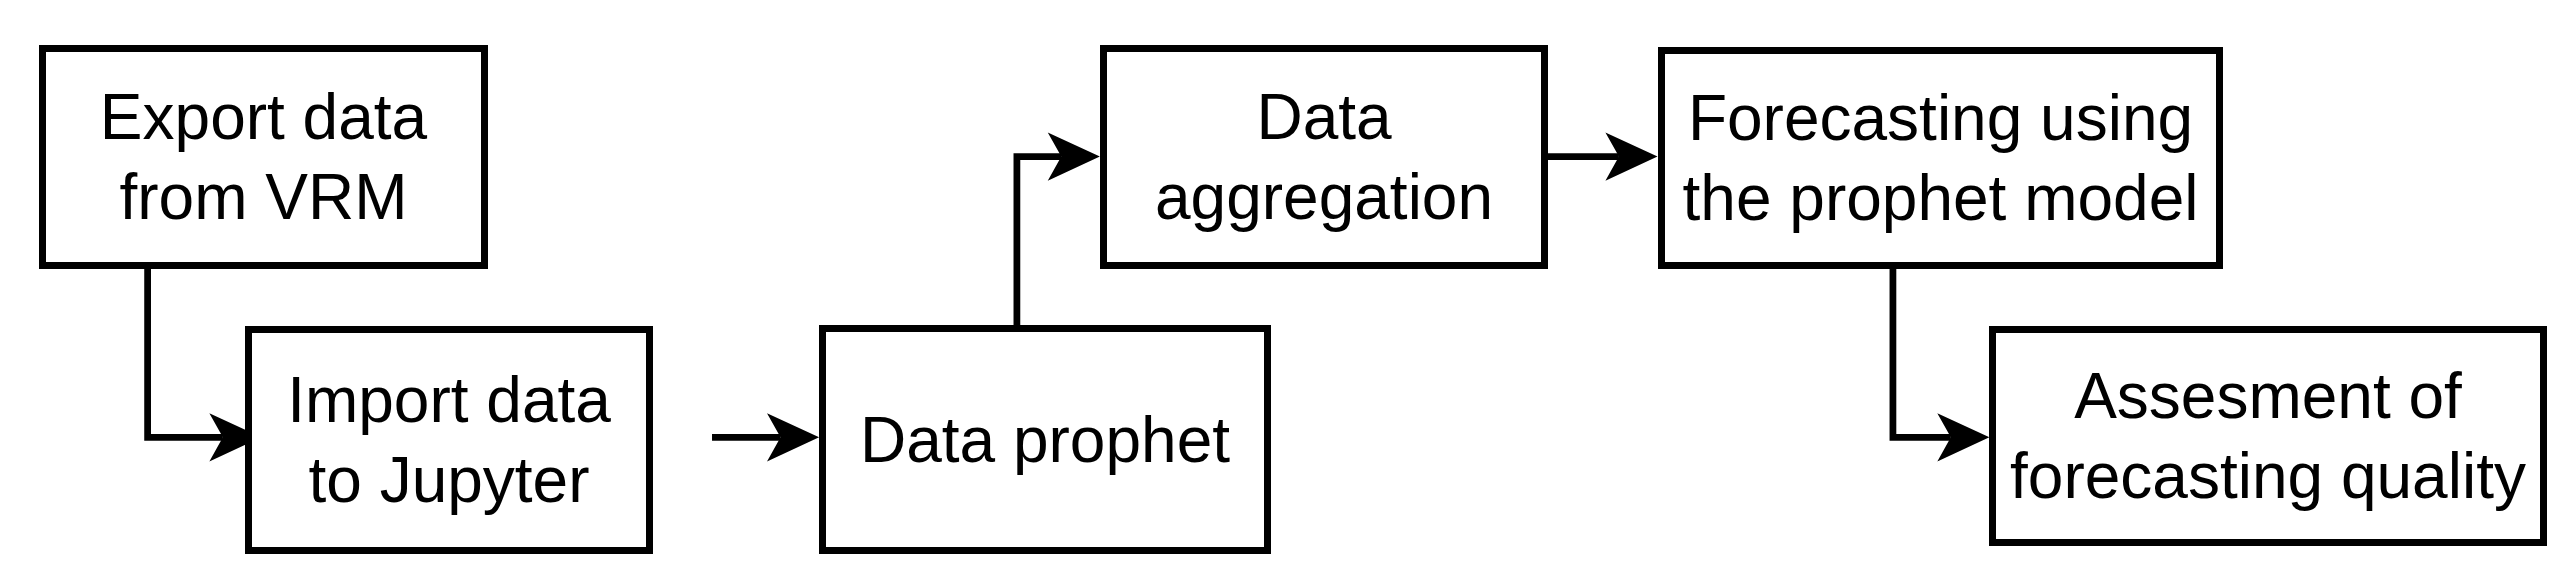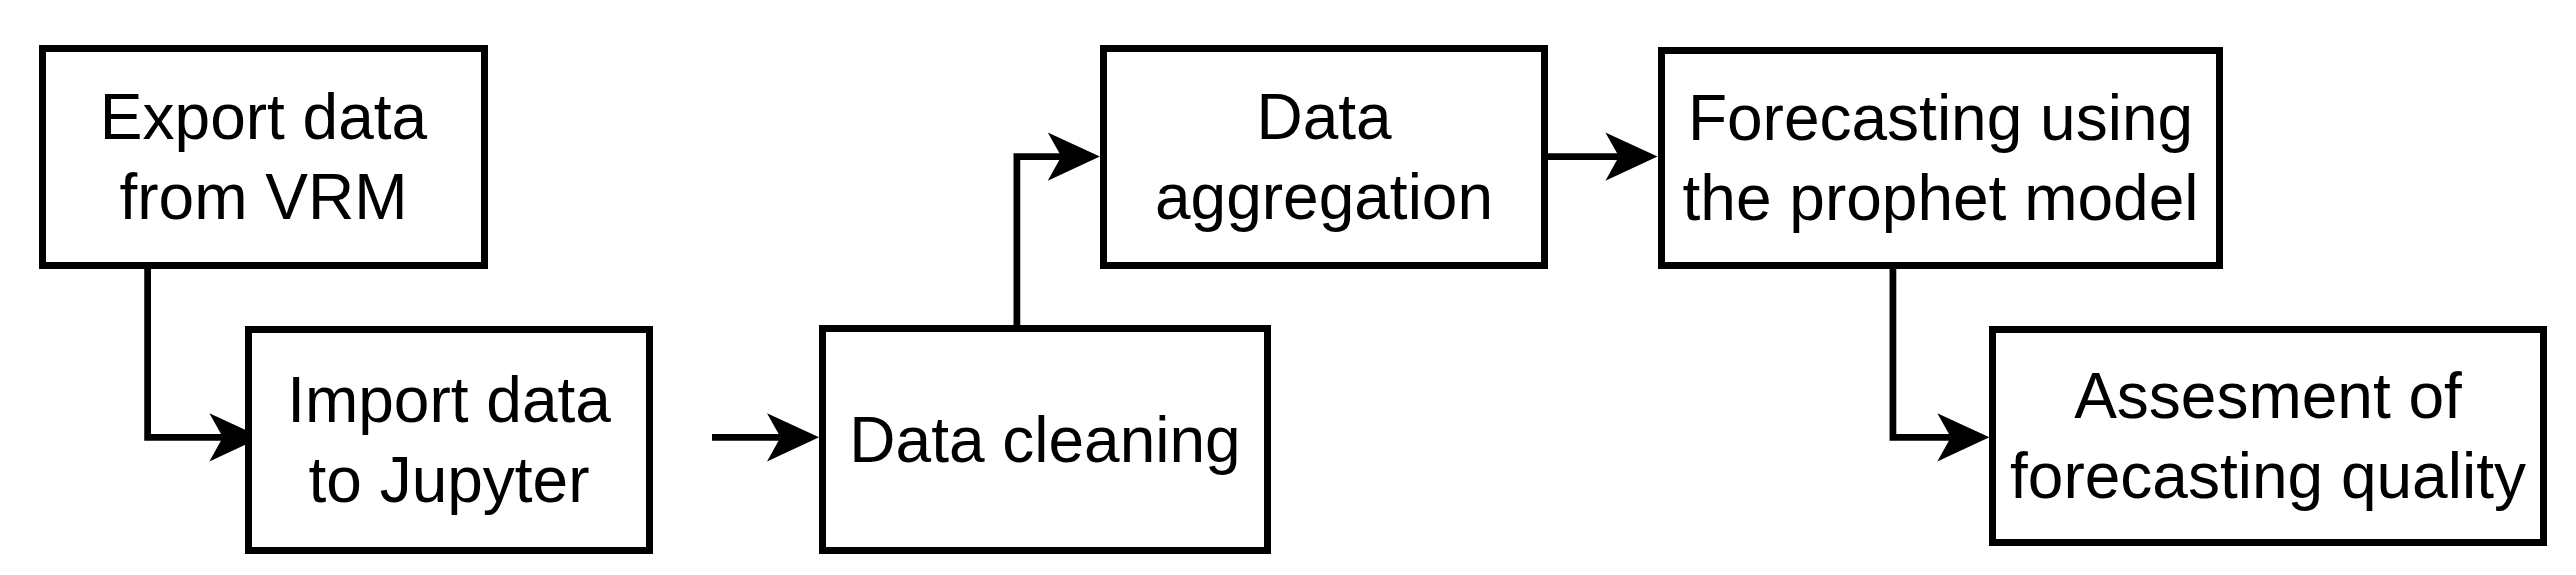--- a/index.html
+++ b/index.html
@@ -79,21 +79,21 @@
     <span class="label">Export data
 from VRM</span>
   </div>
 
   <div class="node n-import">
     <span class="label">Import data
 to Jupyter</span>
   </div>
 
   <div class="node n-cleaning">
-    <span class="label">Data cleaning</span>
+    <span class="label">Data prophet</span>
   </div>
 
   <div class="node n-forecasting">
     <span class="label">Forecasting using
 the prophet model</span>
   </div>
 
   <div class="node n-aggregation">
     <span class="label">Data
 aggregation</span>

